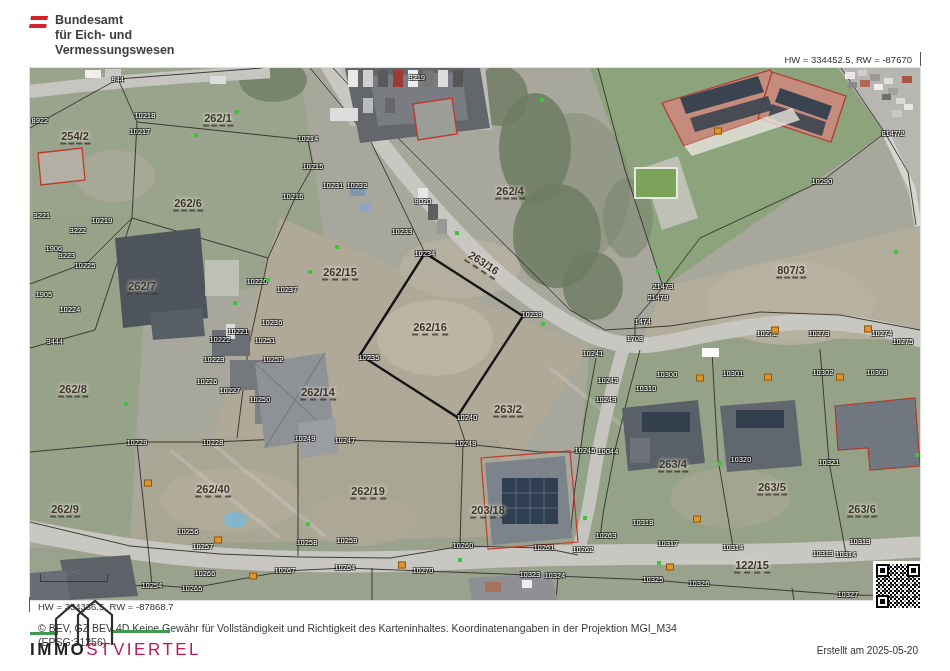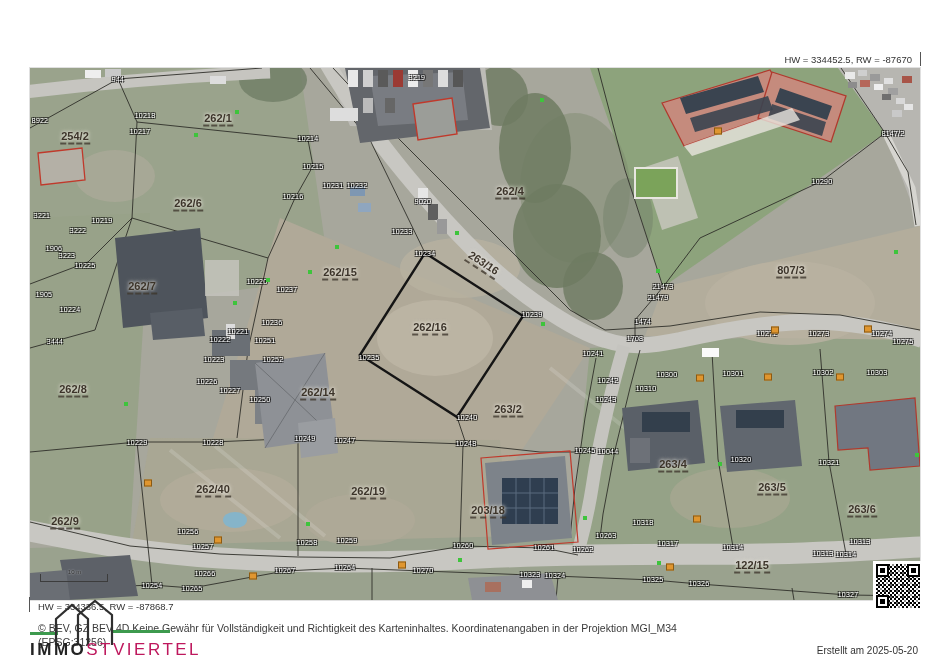--- a/index.html
+++ b/index.html
@@ -46,20 +46,28 @@
   #brand{position:absolute;left:30px;top:640px;font-size:17px;letter-spacing:2.5px;}
   #brand b{font-weight:900;color:#232323;}
   #brand span{font-weight:400;color:#be185d;}
   #created{position:absolute;right:32px;top:645px;font-size:10px;color:#333;}
 </style>
 </head>
 <body>
 
 <div id="page">
 
+  <div id="agency">
+    <div id="flag"></div>
+    <div id="agency-text">
+      <div>Bundesamt</div>
+      <div>für Eich- und</div>
+      <div>Vermessungswesen</div>
+    </div>
+  </div>
   <div id="coord-tr">HW = 334452.5, RW = -87670</div>
   <div class="tickline" style="right:29px;top:52px;height:14px;"></div>
 
   <div id="map-frame">
     <div id="map-clip">
       <svg id="map-svg" width="890" height="532" viewBox="0 0 890 532">
 
         <g>
           <rect width="890" height="532" fill="#a7a79c"></rect>
           <polygon points="0,0 270,0 300,210 0,250" fill="#9aa38c"></polygon>
@@ -220,21 +228,21 @@
       <div id="map-overlay">
         <div id="scalebar">
           <span>10 m</span>
           <div id="sb-line"></div>
         </div>
       <div class="plabel" style="left: 45px; top: 69px;">254/2</div>
           <div class="plabel" style="left: 188px; top: 51px;">262/1</div>
           <div class="plabel" style="left: 158px; top: 136px;">262/6</div>
           <div class="plabel" style="left: 112px; top: 219px;">262/7</div>
           <div class="plabel" style="left: 43px; top: 322px;">262/8</div>
-          <div class="plabel" style="left: 35px; top: 454px;">262/9</div>
+          <div class="plabel" style="left: 35px; top: 442px;">262/9</div>
           <div class="plabel" style="left: 310px; top: 205px;">262/15</div>
           <div class="plabel" style="left: 400px; top: 260px;">262/16</div>
           <div class="plabel" style="left: 288px; top: 325px;">262/14</div>
           <div class="plabel" style="left: 480px; top: 124px;">262/4</div>
           <div class="plabel" style="left: 453px; top: 196px; transform: translate(-50%, -50%) rotate(33deg);">263/16</div>
           <div class="plabel" style="left: 761px; top: 203px;">807/3</div>
           <div class="plabel" style="left: 478px; top: 342px;">263/2</div>
           <div class="plabel" style="left: 183px; top: 422px;">262/40</div>
           <div class="plabel" style="left: 338px; top: 424px; text-align: center;">262/19</div>
           <div class="plabel" style="left: 458px; top: 443px;">203/18</div>

